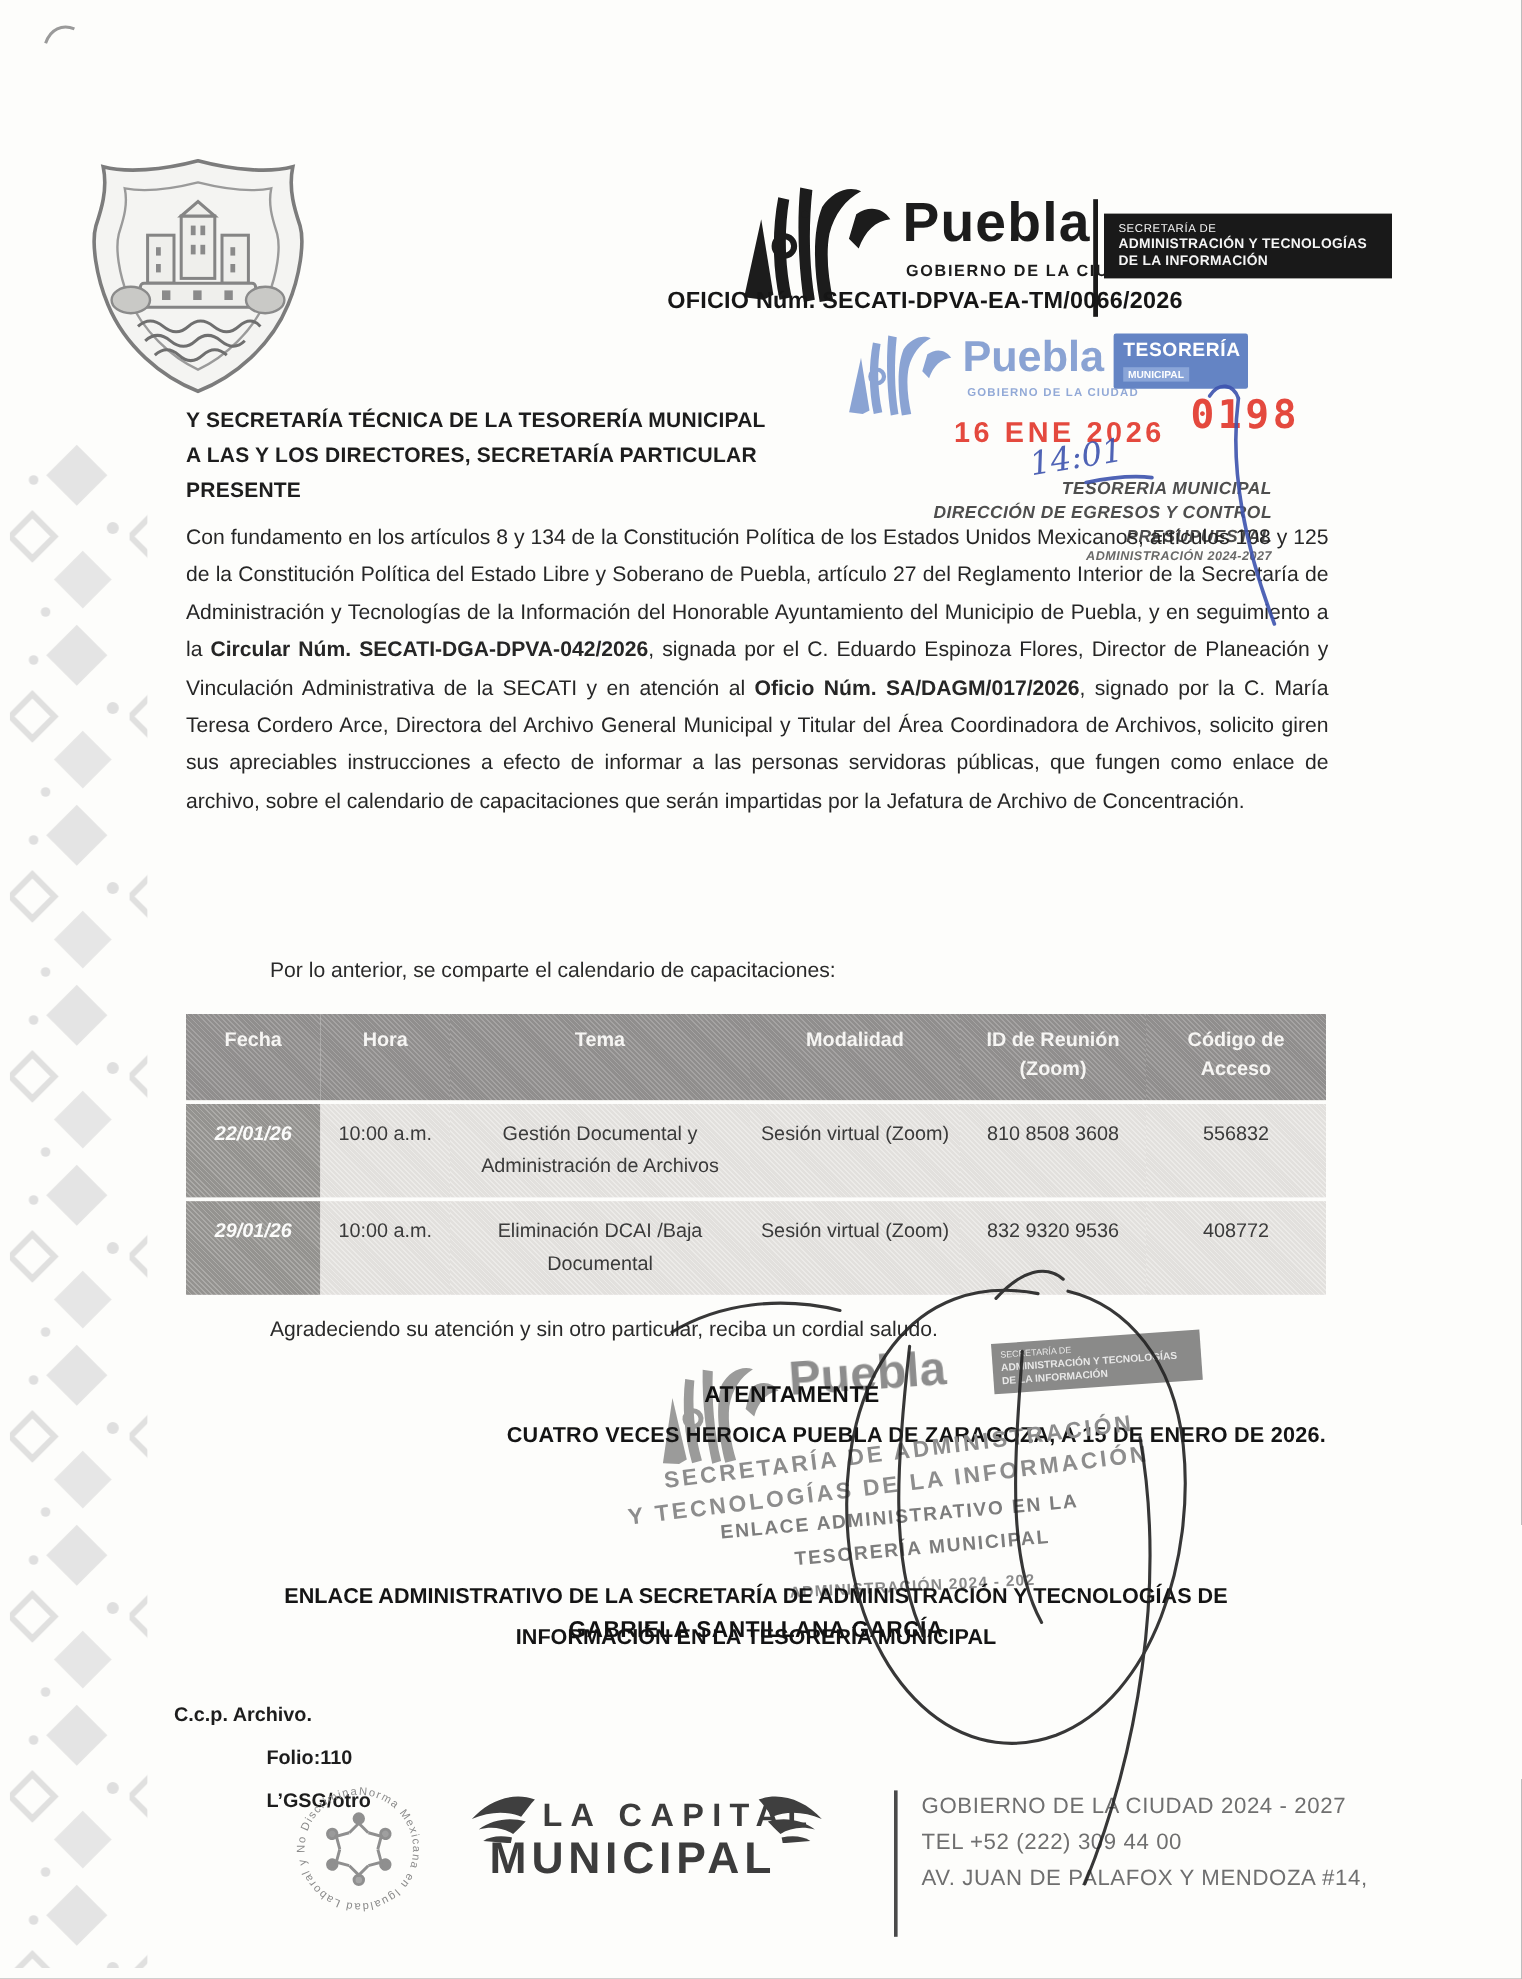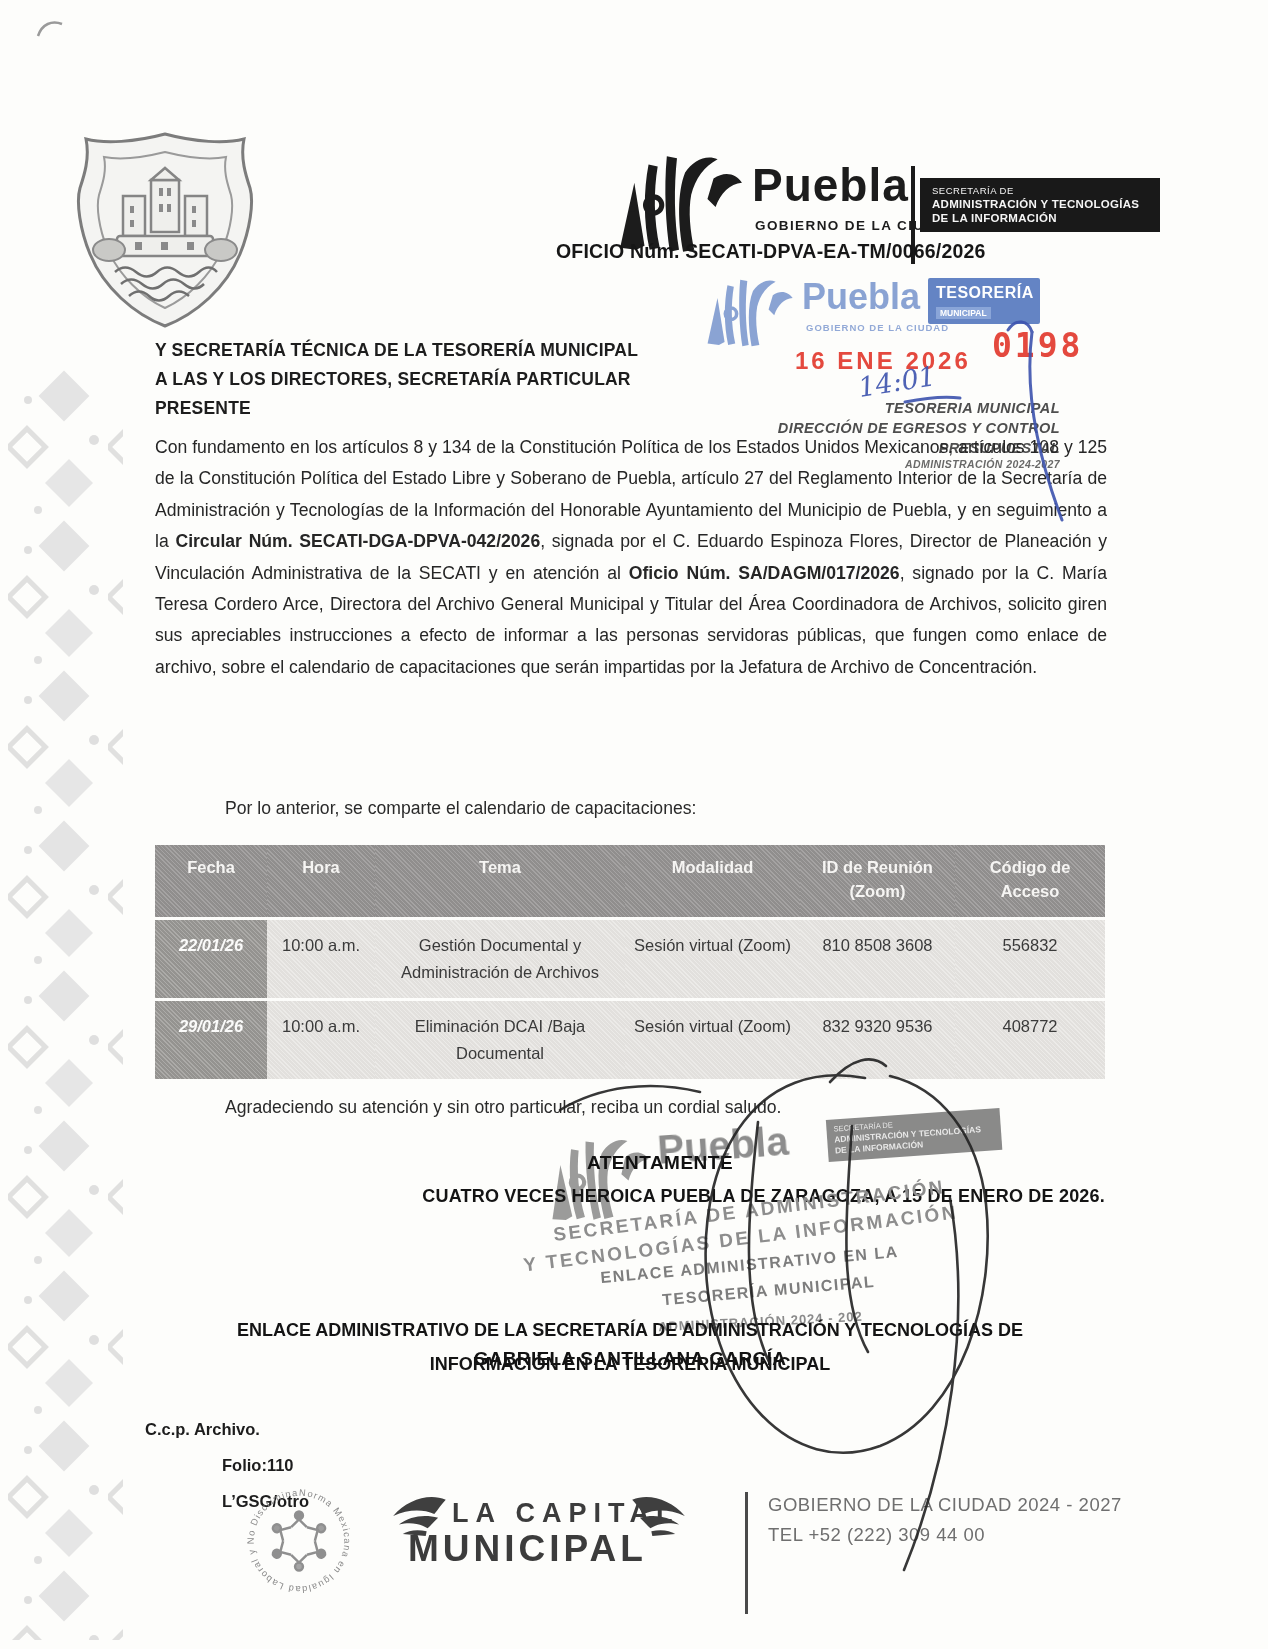--- a/index.html
+++ b/index.html
@@ -278,20 +278,21 @@
   <div class="abs cap-word1" style="left:452px;top:1498px;">LA CAPITAL</div>
   <svg class="abs" style="left:630px;top:1492px;color:#3f3f3f;" width="58" height="44">
       <use href="#wing"></use>
     </svg>
   <div class="abs cap-word2" style="left:408px;top:1528px;">MUNICIPAL</div>
 
   <div class="abs v-divider" style="left:745px;top:1492px;height:122px;"></div>
   <div class="abs addr-foot" style="left:768px;top:1490px;">
     <div>GOBIERNO DE LA CIUDAD 2024 - 2027</div>
     <div>TEL +52 (222) 309 44 00</div>
+    <div>AV. JUAN DE PALAFOX Y MENDOZA #14,</div>
   </div>
 
   <svg class="abs overlay" style="left:0;top:0;" width="1268" height="1649">
     <g stroke="#222" stroke-width="2.6" fill="none" stroke-linecap="round" opacity=".9">
       <path d="M865 1078 C760 1058 700 1150 706 1270 C712 1392 792 1478 880 1446 C962 1414 996 1296 986 1204 C978 1134 940 1088 890 1076"></path>
       <path d="M830 1082 C852 1058 872 1054 886 1066"></path>
       <path d="M758 1122 C748 1212 740 1302 770 1364"></path>
       <path d="M852 1126 C846 1212 838 1298 868 1352"></path>
       <path d="M950 1198 C972 1322 948 1462 904 1570"></path>
       <path d="M560 1110 C600 1086 650 1080 700 1092"></path>

